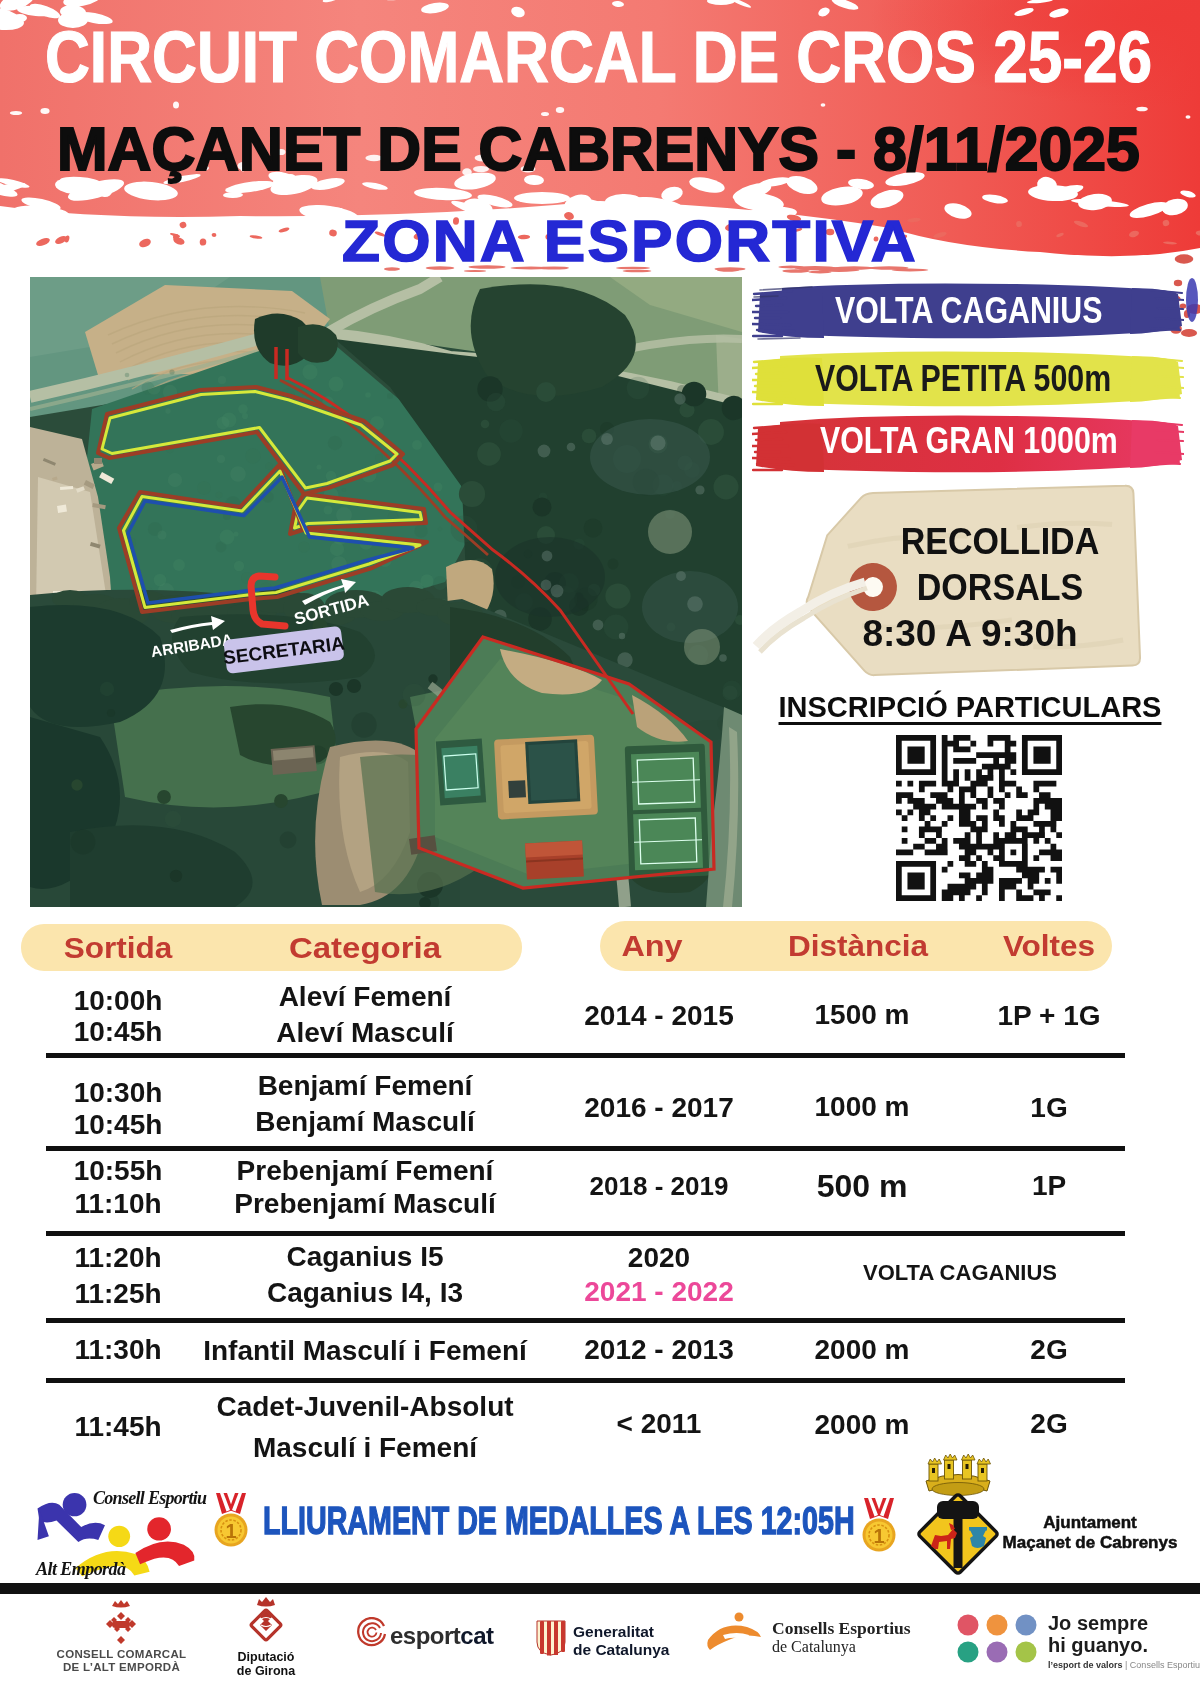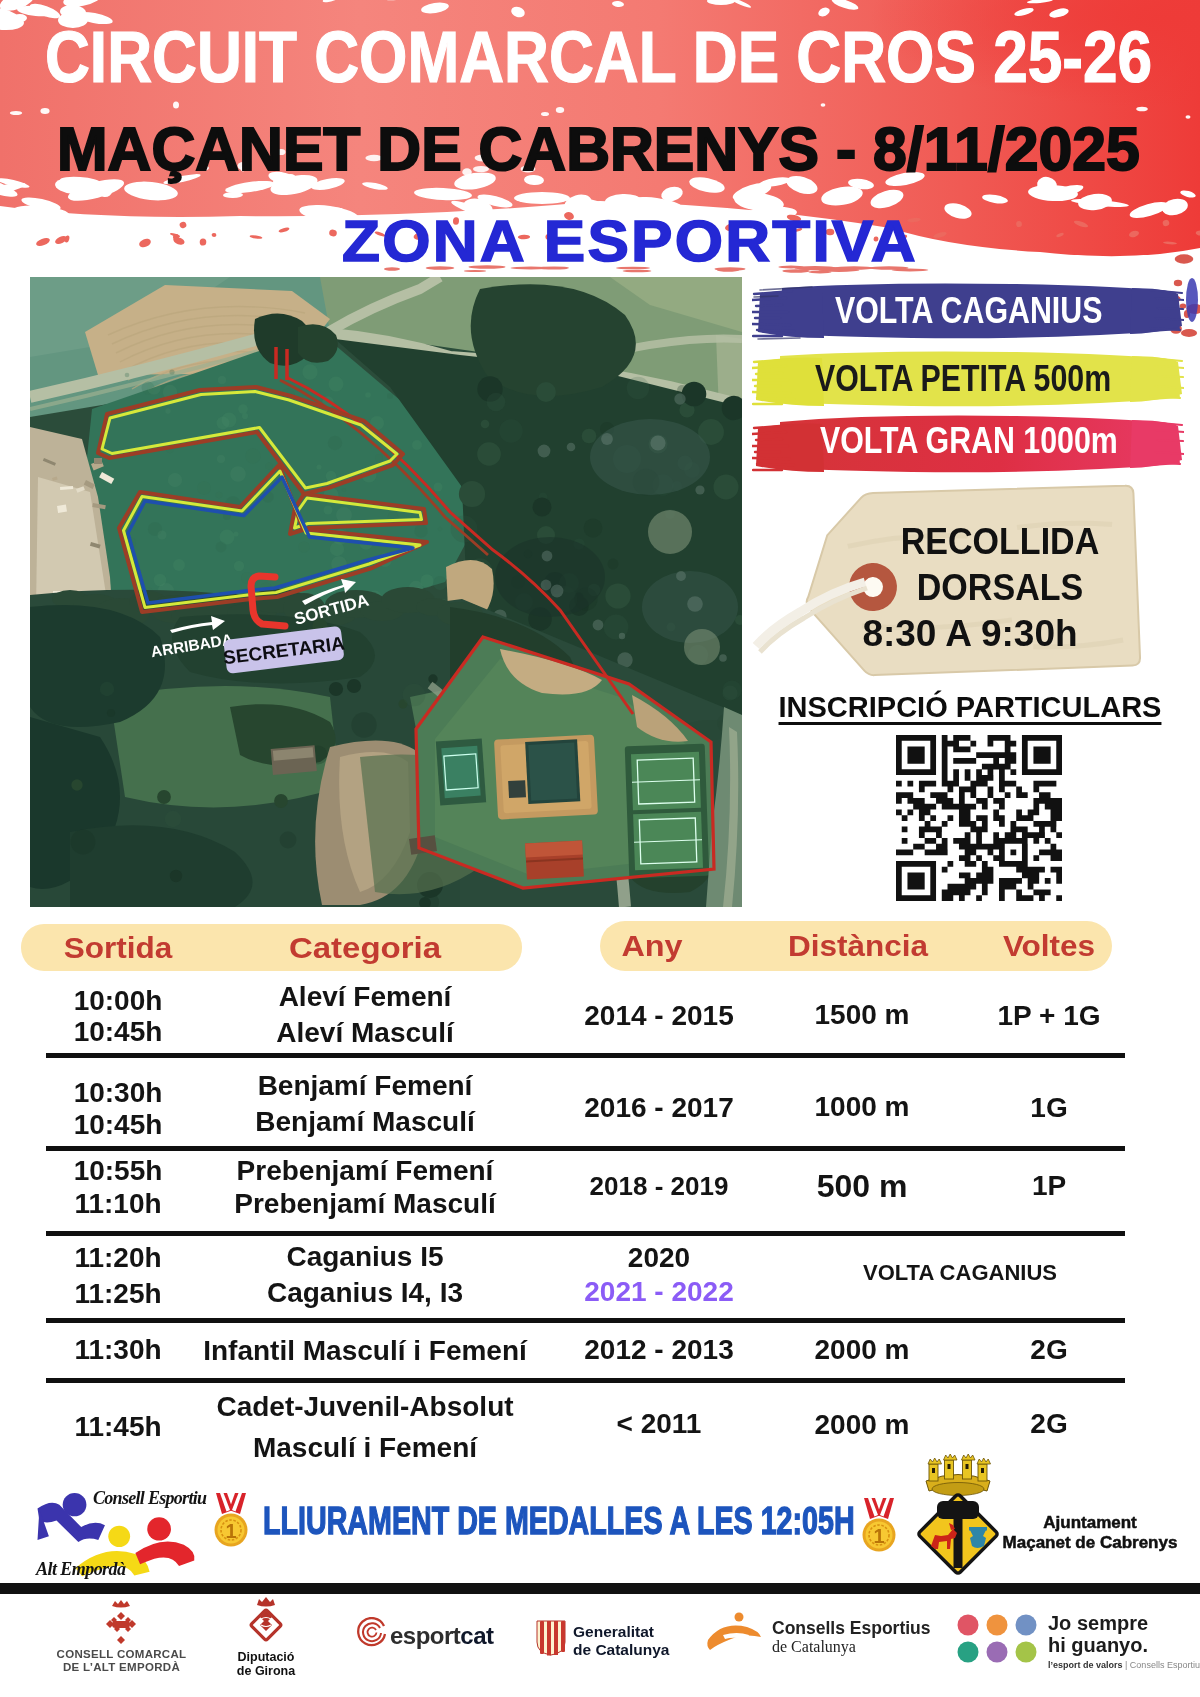--- a/index.html
+++ b/index.html
@@ -723,21 +723,21 @@
 <div class="abs b tc" style="left:175px;top:1241px;width:380px;font-size:28px;color:#141414">Caganius I5</div>
 <div class="abs b tc" style="left:175px;top:1277px;width:380px;font-size:28px;color:#141414">Caganius I4, I3</div>
 <div class="abs b tc" style="left:175px;top:1335px;width:380px;font-size:28px;color:#141414">Infantil Masculí i Femení</div>
 <div class="abs b tc" style="left:175px;top:1391px;width:380px;font-size:28px;color:#141414">Cadet-Juvenil-Absolut</div>
 <div class="abs b tc" style="left:175px;top:1432px;width:380px;font-size:28px;color:#141414">Masculí i Femení</div>
 
 <div class="abs b tc" style="left:539px;top:1000px;width:240px;font-size:28px;color:#141414">2014 - 2015</div>
 <div class="abs b tc" style="left:539px;top:1092px;width:240px;font-size:28px;color:#141414">2016 - 2017</div>
 <div class="abs b tc" style="left:539px;top:1172px;width:240px;font-size:26px;color:#141414">2018 - 2019</div>
 <div class="abs b tc" style="left:539px;top:1242px;width:240px;font-size:28px;color:#141414">2020</div>
-<div class="abs b tc" style="left:539px;top:1276px;width:240px;font-size:28px;color:#8b5cf6">2021 - 2022</div>
+<div class="abs b tc" style="left:539px;top:1276px;width:240px;font-size:28px;color:#ec4899">2021 - 2022</div>
 <div class="abs b tc" style="left:539px;top:1334px;width:240px;font-size:28px;color:#141414">2012 - 2013</div>
 <div class="abs b tc" style="left:539px;top:1408px;width:240px;font-size:28px;color:#141414">&lt; 2011</div>
 
 <div class="abs b tc" style="left:762px;top:999px;width:200px;font-size:28px;color:#141414">1500 m</div>
 <div class="abs b tc" style="left:762px;top:1091px;width:200px;font-size:28px;color:#141414">1000 m</div>
 <div class="abs b tc" style="left:762px;top:1169px;width:200px;font-size:32px;color:#141414">500 m</div>
 <div class="abs b tc" style="left:762px;top:1334px;width:200px;font-size:28px;color:#141414">2000 m</div>
 <div class="abs b tc" style="left:762px;top:1409px;width:200px;font-size:28px;color:#141414">2000 m</div>
 
 <div class="abs b tc" style="left:949px;top:1000px;width:200px;font-size:28px;color:#141414">1P + 1G</div>
@@ -886,21 +886,21 @@
 </svg>
 
 <div class="abs b nw" style="left:573px;top:1623px;font-size:15.5px;color:#0f172a;line-height:1.15">Generalitat<br>de Catalunya</div>
 
 <svg class="abs" style="left:704px;top:1608px" width="60" height="48" viewBox="0 0 60 48">
 <circle cx="35" cy="9" r="4.5" fill="#ed8b2e"></circle>
 <path d="M4 32 Q 18 13 43 19 Q 55 23 57 29 Q 41 25 27 31 Q 12 37 6 42 Q 2 38 4 32 Z" fill="#ed8b2e"></path>
 <path d="M19 27 Q 33 23 45 27 L 43 32 Q 31 28 21 31 Z" fill="#fff"></path>
 </svg>
 
-<div class="abs b nw" style="left:772px;top:1618px;font-size:17.5px;color:#222;font-family:Liberation Sans, sans-serif">Consells Esportius</div>
+<div class="abs b nw" style="left:772px;top:1618px;font-size:17.5px;color:#222;font-family:Liberation Serif, serif">Consells Esportius</div>
 <div class="abs nw" style="left:772px;top:1638px;font-size:16px;color:#222;font-family:'Liberation Serif',serif">de Catalunya</div>
 
 <svg class="abs" style="left:952px;top:1608px" width="90" height="62" viewBox="0 0 90 62">
     <circle cx="16" cy="17" r="10.5" fill="#e05565"></circle>
     <circle cx="45" cy="17" r="10.5" fill="#ef933e"></circle>
     <circle cx="74" cy="17" r="10.5" fill="#7191c4"></circle>
     <circle cx="16" cy="44" r="10.5" fill="#28a183"></circle>
     <circle cx="45" cy="44" r="10.5" fill="#9a6cb4"></circle>
     <circle cx="74" cy="44" r="10.5" fill="#a4c448"></circle>
   </svg>

